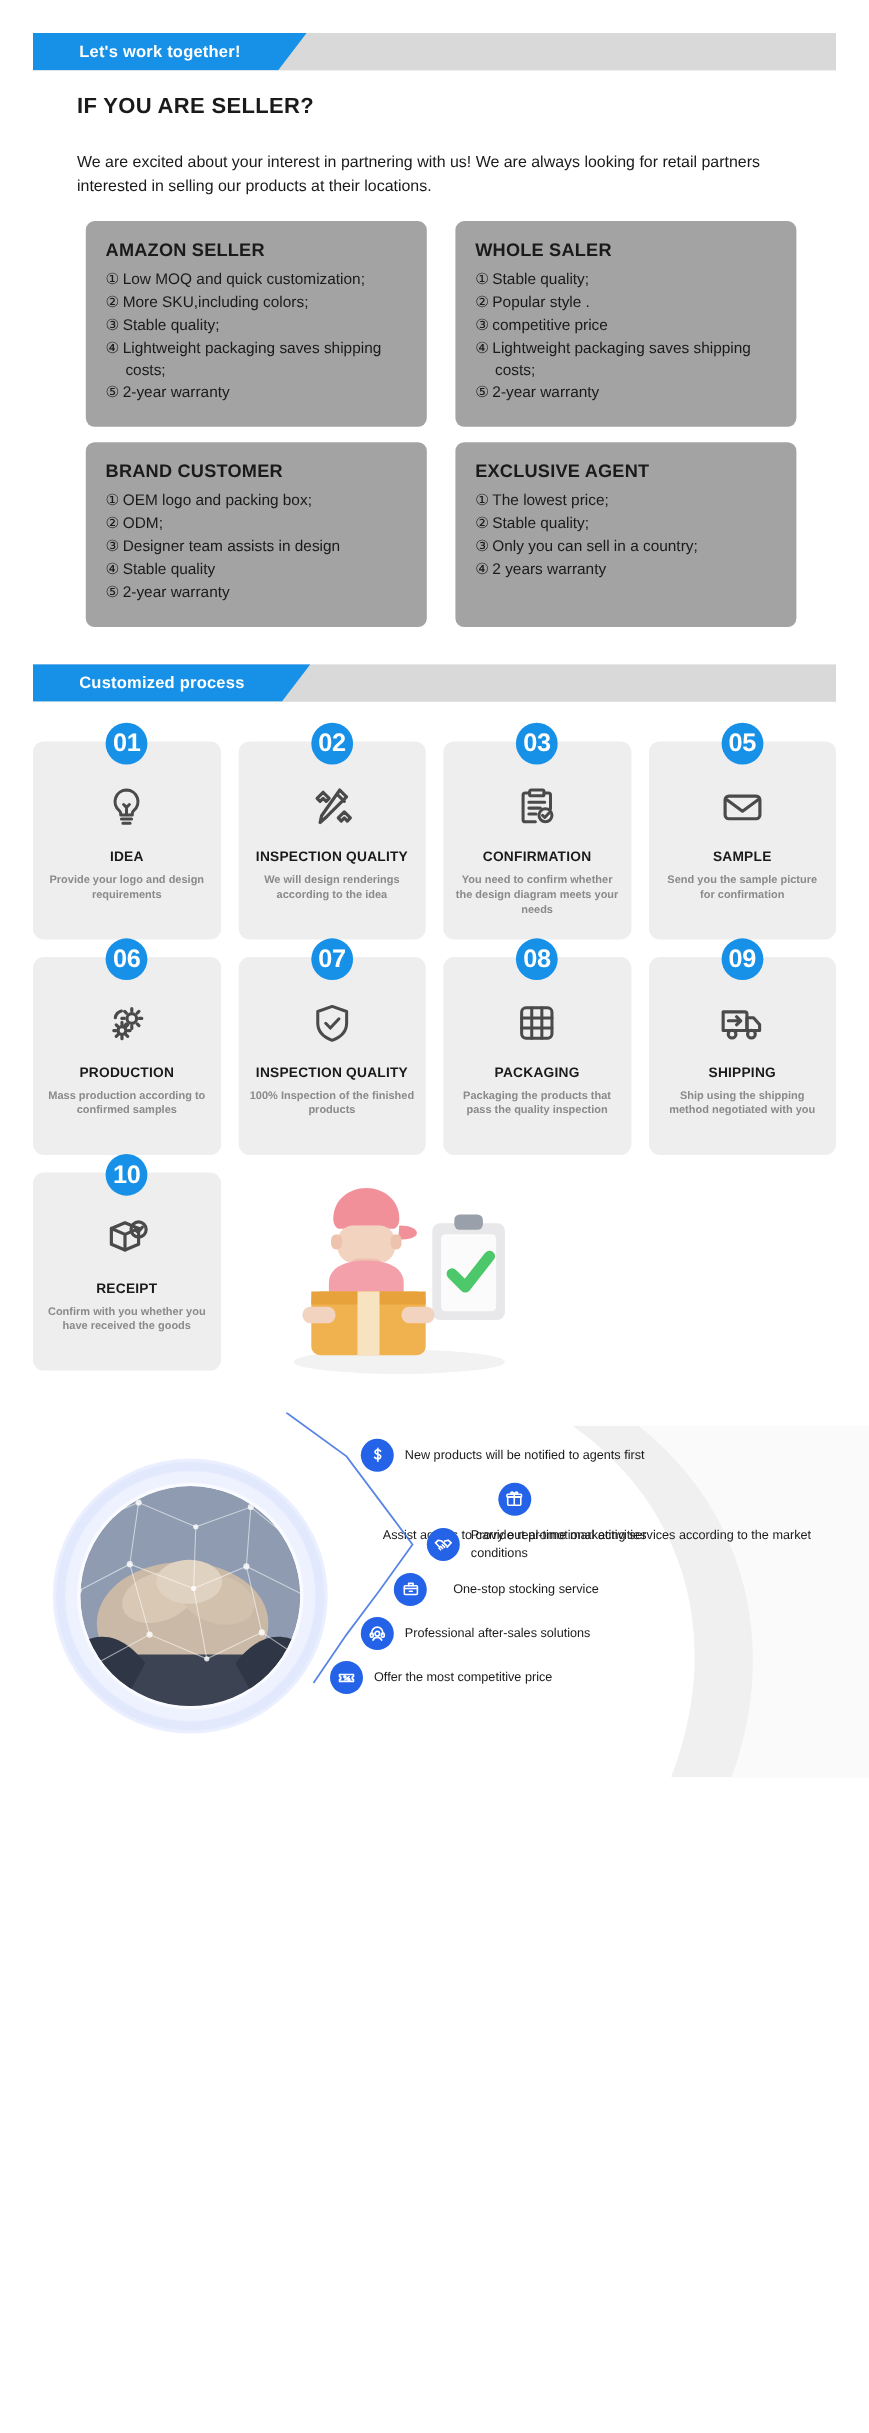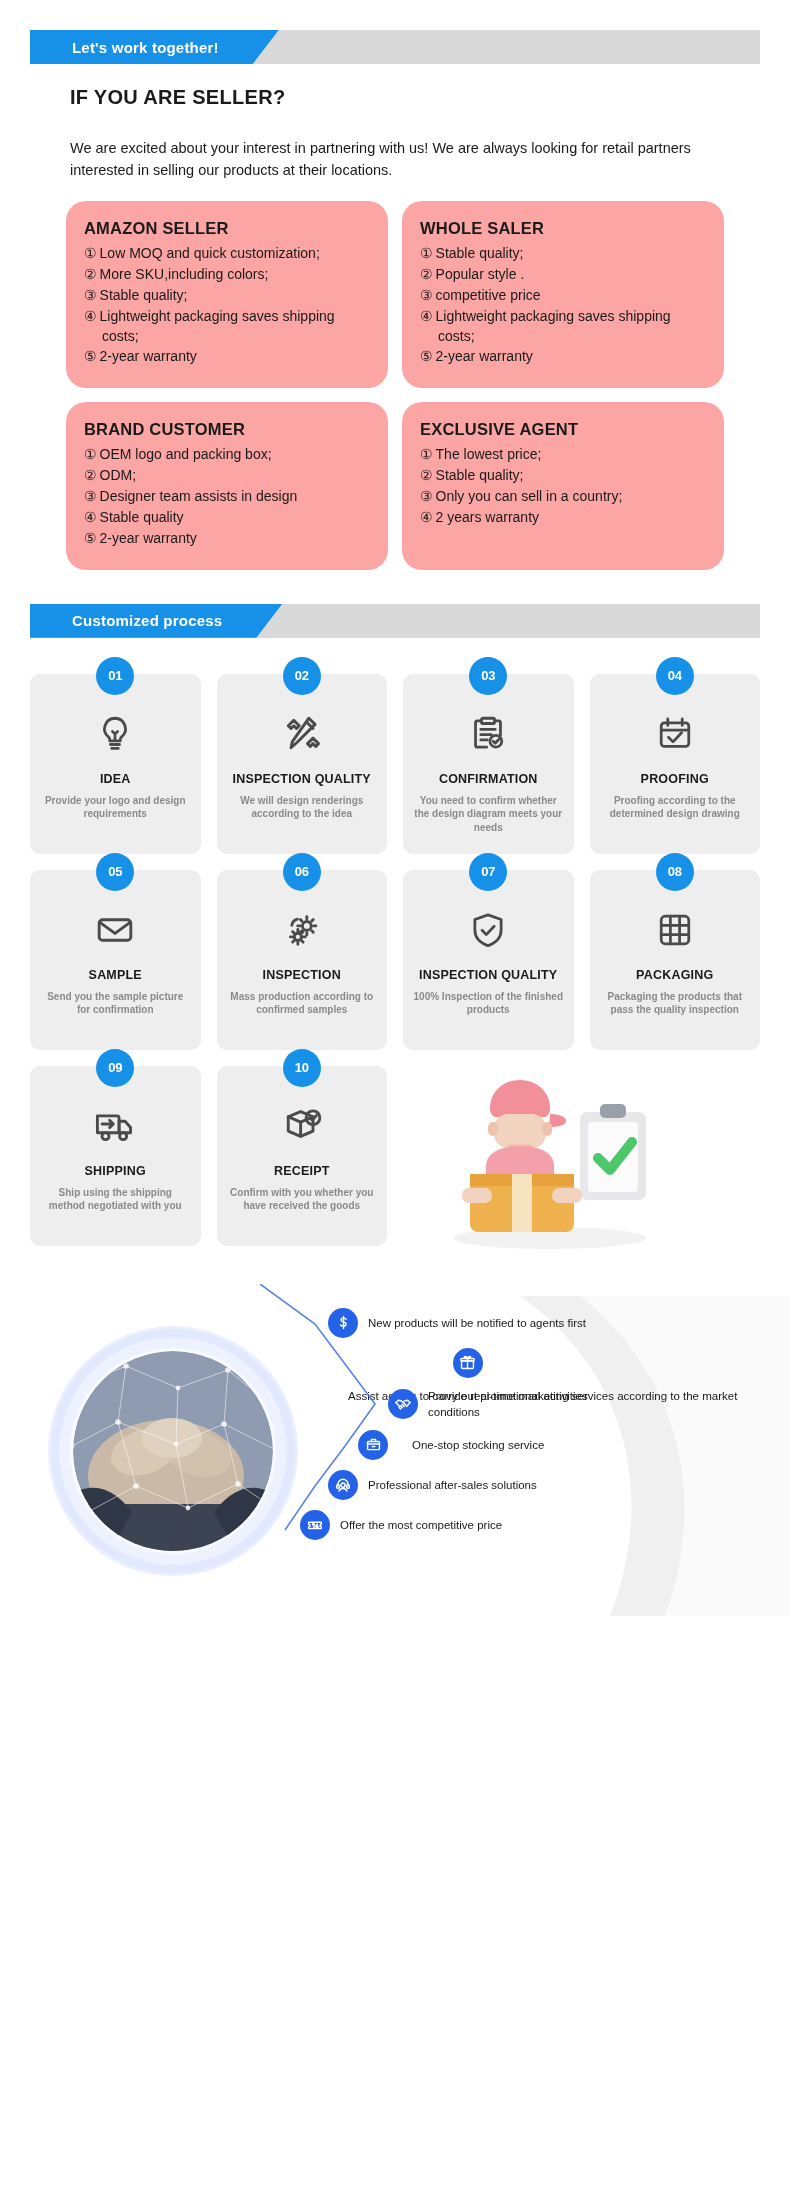--- a/index.html
+++ b/index.html
@@ -59,23 +59,24 @@
 
   
   .seller-grid {
     display: grid;
     grid-template-columns: 1fr 1fr;
     gap: 14px 14px;
     padding: 0 66px;
     margin-top: 20px;
   }
   .seller-card {
-    background: #fca5a5;
-    border-radius: 20px;
+    background: #a3a3a3;
+    border-radius: 8px;
     padding: 18px 16px 20px 18px;
+    margin-left: 12px;
   }
   .seller-card h2 {
     font-size: 16.5px;
     font-weight: bold;
     letter-spacing: .2px;
     margin-bottom: 6px;
   }
   .seller-card ul { list-style: none; }
   .seller-card li {
     font-size: 14px;
@@ -105,21 +106,21 @@
   }
   .step-badge {
     position: absolute;
     top: -17px;
     left: 50%;
     transform: translateX(-50%);
     width: 38px; height: 38px;
     border-radius: 50%;
     background: #1791e8;
     color: #fff;
-    font-size: 13px;
+    font-size: 23px;
     font-weight: bold;
     display: flex;
     align-items: center;
     justify-content: center;
     letter-spacing: -.3px;
   }
   .step-icon {
     height: 52px;
     display: flex;
     align-items: center;
@@ -300,32 +301,20 @@
             <rect fill="none" stroke="currentColor" stroke-width="2.1" stroke-linecap="round" stroke-linejoin="round" x="11" y="4" width="10" height="4" rx="1"></rect>
             <path fill="none" stroke="currentColor" stroke-width="2.1" stroke-linecap="round" stroke-linejoin="round" d="M10.5 12.5h11M10.5 16.5h8M10.5 20.5h5"></path>
             <circle fill="none" stroke="currentColor" stroke-width="2.1" stroke-linecap="round" stroke-linejoin="round" cx="22" cy="21.5" r="4.5"></circle>
             <path fill="none" stroke="currentColor" stroke-width="2.1" stroke-linecap="round" stroke-linejoin="round" d="M20 21.5l1.5 1.5 2.8-3"></path>
           </svg>
         </div>
         <div class="step-title">CONFIRMATION</div>
         <div class="step-desc">You need to confirm whether the design diagram meets your needs</div>
       </div>
       <div class="step-card">
-        <div class="step-badge">04</div>
-        <div class="step-icon">
-          <svg width="42" height="42" viewBox="0 0 32 32">
-            <rect fill="none" stroke="currentColor" stroke-width="2.1" stroke-linecap="round" stroke-linejoin="round" x="5.5" y="7.5" width="21" height="18" rx="2.5"></rect>
-            <path fill="none" stroke="currentColor" stroke-width="2.1" stroke-linecap="round" stroke-linejoin="round" d="M5.5 13h21M10.5 4.5v5M21.5 4.5v5"></path>
-            <path fill="none" stroke="currentColor" stroke-width="2.1" stroke-linecap="round" stroke-linejoin="round" d="M11 18.5l3.5 3.5 6.5-7"></path>
-          </svg>
-        </div>
-        <div class="step-title">PROOFING</div>
-        <div class="step-desc">Proofing according to the determined design drawing</div>
-      </div>
-      <div class="step-card">
         <div class="step-badge">05</div>
         <div class="step-icon">
           <svg width="44" height="44" viewBox="0 0 32 32">
             <rect fill="none" stroke="currentColor" stroke-width="2.1" stroke-linecap="round" stroke-linejoin="round" x="4.5" y="8.5" width="23" height="15" rx="2.5"></rect>
             <path fill="none" stroke="currentColor" stroke-width="2.1" stroke-linecap="round" stroke-linejoin="round" d="M5 10.5l11 8 11-8"></path>
           </svg>
         </div>
         <div class="step-title">SAMPLE</div>
         <div class="step-desc">Send you the sample picture for confirmation</div>
       </div>
@@ -333,21 +322,21 @@
         <div class="step-badge">06</div>
         <div class="step-icon">
           <svg width="44" height="44" viewBox="0 0 32 32">
             <circle fill="none" stroke="currentColor" stroke-width="2.1" stroke-linecap="round" stroke-linejoin="round" cx="19.5" cy="13" r="3.2"></circle>
             <path fill="none" stroke="currentColor" stroke-width="2.1" stroke-linecap="round" stroke-linejoin="round" d="M19.5 6.4v1.6M19.5 18v1.6M26.1 13h-1.6M14.5 13h-1.6M24.2 8.3l-1.1 1.1M15.9 16.6l-1.1 1.1M24.2 17.7l-1.1-1.1M15.9 9.4l-1.1-1.1"></path>
             <circle fill="none" stroke="currentColor" stroke-width="2.1" stroke-linecap="round" stroke-linejoin="round" cx="13" cy="21" r="2.6"></circle>
             <path fill="none" stroke="currentColor" stroke-width="2.1" stroke-linecap="round" stroke-linejoin="round" d="M13 15.6v1.4M13 25v1.4M18.4 21H17M9 21H7.6M16.8 17.2l-1 1M10.2 23.8l-1 1M16.8 24.8l-1-1M10.2 18.2l-1-1"></path>
             <path fill="none" stroke="currentColor" stroke-width="2.1" stroke-linecap="round" stroke-linejoin="round" d="M8.6 12.5a5.6 5.6 0 0 1 4-4.4"></path>
           </svg>
         </div>
-        <div class="step-title">INSPECTION</div>
+        <div class="step-title">PRODUCTION</div>
         <div class="step-desc">Mass production according to confirmed samples</div>
       </div>
       <div class="step-card">
         <div class="step-badge">07</div>
         <div class="step-icon">
           <svg width="42" height="42" viewBox="0 0 32 32">
             <path fill="none" stroke="currentColor" stroke-width="2.1" stroke-linecap="round" stroke-linejoin="round" d="M16 4.5l10 3.5v8c0 6.2-4.2 9.9-10 12-5.8-2.1-10-5.8-10-12V8z"></path>
             <path fill="none" stroke="currentColor" stroke-width="2.1" stroke-linecap="round" stroke-linejoin="round" d="M11.5 16.2l3.2 3.3 6-6.4"></path>
           </svg>
         </div>

